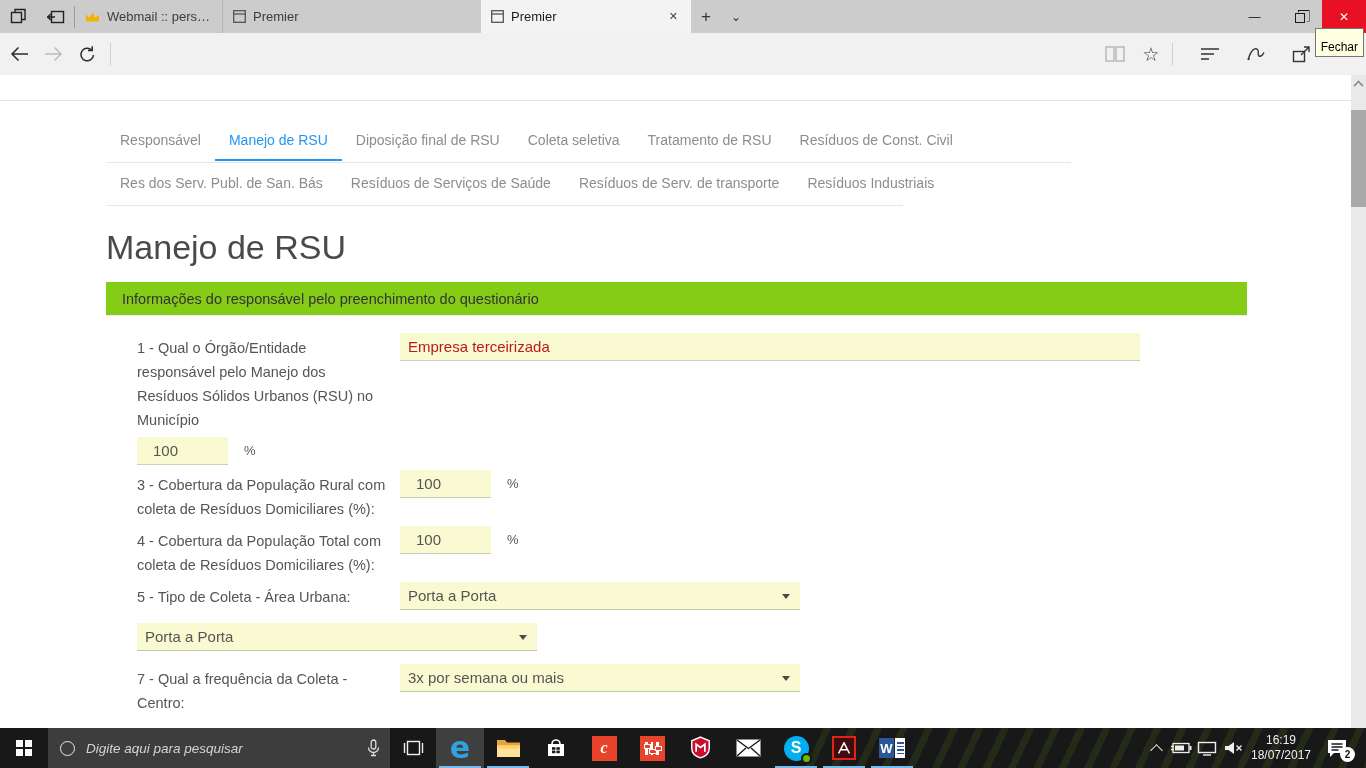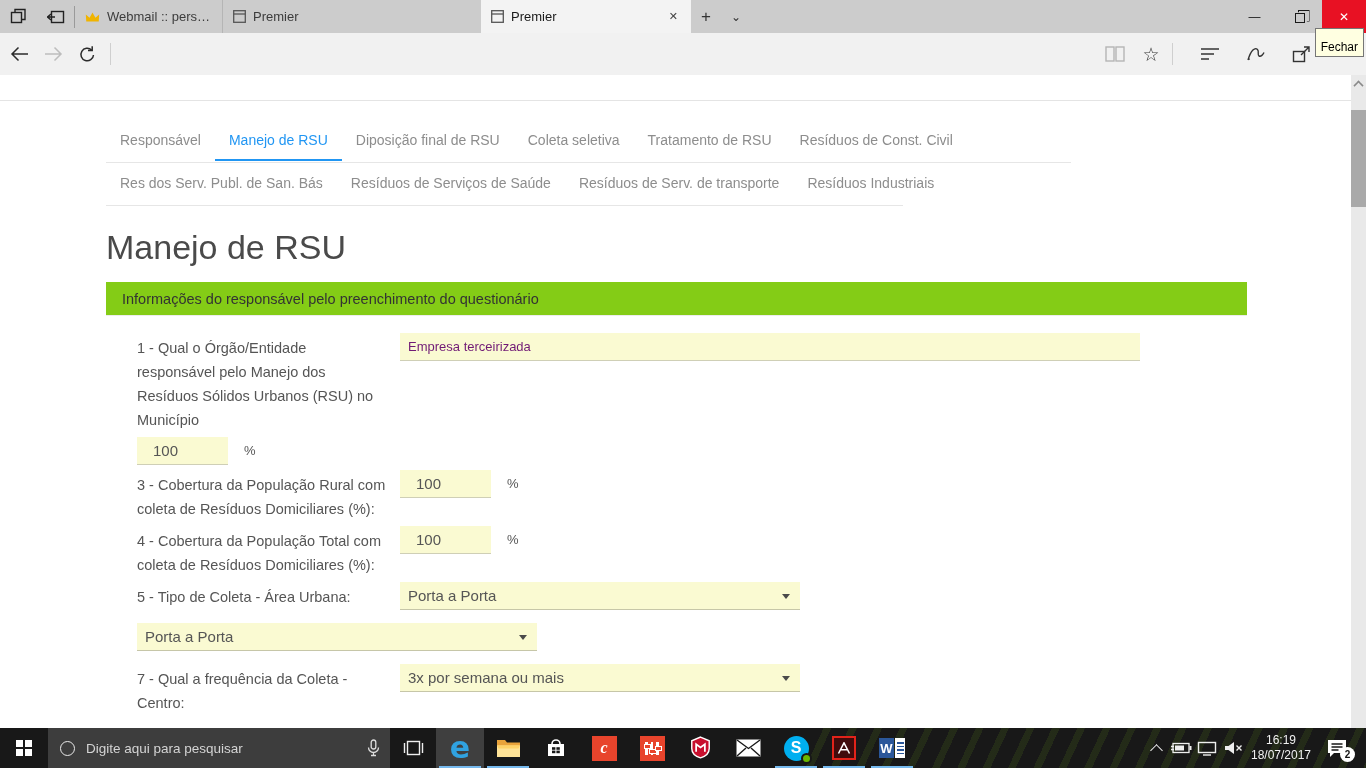--- a/index.html
+++ b/index.html
@@ -46,38 +46,38 @@
   h1.pagetitle { margin-top:19px; font-size:34px; font-weight:400; color:#4a4a4a; line-height:44px; }
 
   .panel { margin-top:13px; width:1141px; }
   .panel-h { height:34px; background:#84cc16; display:flex; align-items:center; padding-left:16px; font-size:14.5px; color:#333; border-bottom:1px solid #ececec; }
   .panel-b { padding:17px 0 0 31px; }
 
   .f-row { display:flex; margin-bottom:5px; }
   .f-row.sel { margin-bottom:13px; }
   .f-label { width:250px; margin-right:13px; font-size:14.5px; color:#555; line-height:24px; padding-top:3px; }
   .f-ctrl { display:flex; align-items:flex-start; }
-  input.ftext { width:740px; height:28px; background:#fafad2; border:none; border-bottom:1px solid #cfcfb6; font-family:"Liberation Sans",sans-serif; font-size:13px; color:#701a75; padding:0 8px; outline:none; }
+  input.ftext { width:740px; height:28px; background:#fafad2; border:none; border-bottom:1px solid #cfcfb6; font-family:"Liberation Sans",sans-serif; font-size:15px; color:#b91c1c; padding:0 8px; outline:none; }
   input.fnum { width:91px; height:28px; background:#fafad2; border:none; border-bottom:1px solid #cfcfb6; font-family:"Liberation Sans",sans-serif; font-size:15px; color:#555; padding:0 16px; outline:none; }
   .suffix { font-size:13px; color:#555; margin-left:16px; padding-top:6px; }
   .fselect { position:relative; width:400px; height:28px; background:#fafad2; border-bottom:1px solid #c6c6a8; font-size:15px; color:#555; display:flex; align-items:center; padding:0 8px; }
   .fselect::after { content:""; position:absolute; right:10px; top:12px; border-left:4px solid transparent; border-right:4px solid transparent; border-top:5px solid #4a4a4a; }
 
   
   .pscroll { position:absolute; right:0; top:0; width:15px; height:653px; background:#e9e9e9; }
   .pscroll .up { position:absolute; top:6px; left:3px; width:9px; height:9px; border-left:2px solid #8a8a8a; border-top:2px solid #8a8a8a; transform:rotate(45deg) scale(.8); }
   .pscroll .thumb { position:absolute; top:35px; left:0; width:15px; height:97px; background:#a9a9a9; }
 
   
   .taskbar { position:absolute; left:0; top:728px; width:1366px; height:40px; background:#181818; display:flex; align-items:stretch; }
   .taskbar::before { content:""; position:absolute; right:0; top:0; bottom:0; width:560px; background:repeating-linear-gradient(115deg, transparent 0 16px, rgba(95,140,25,0.16) 16px 23px); pointer-events:none; }
   .tb-start { width:48px; display:flex; align-items:center; justify-content:center; }
   .winlogo { display:grid; grid-template-columns:7px 7px; grid-template-rows:7px 7px; gap:1.5px; transform:skewY(0deg); }
   .winlogo span { background:#fff; }
-  .tb-search { width:342px; background:#3d3d3d; display:flex; align-items:center; padding:0 10px 0 12px; gap:11px; }
+  .tb-search { width:342px; background:#3d3d3d; display:flex; align-items:center; padding:0 10px 0 12px; gap:11px;font-style:italic; }
   .tb-search .ring { width:15px; height:15px; border:1.8px solid #eaeaea; border-radius:50%; }
   .tb-search .ph { flex:1; font-size:13.5px; color:#d4d4d4; white-space:nowrap; }
   .tb-slot { width:48px; display:flex; align-items:center; justify-content:center; position:relative; }
   .tb-slot.hl { background:#3f3f3f; }
   .tb-slot.run::after { content:""; position:absolute; bottom:0; left:3px; right:3px; height:2px; background:#76b9ed; }
   .edge-e { font-size:30px; font-weight:bold; color:#30a2e0; line-height:30px; font-family:"DejaVu Sans",sans-serif; }
   .sq { width:25px; height:25px; display:flex; align-items:center; justify-content:center; }
   .redsq { background:#e8442c; }
   .redsq .cur { color:#fff; font-size:16px; font-family:"Liberation Serif",serif; font-style:italic; font-weight:bold; }
   .bars { display:flex; gap:3px; }

